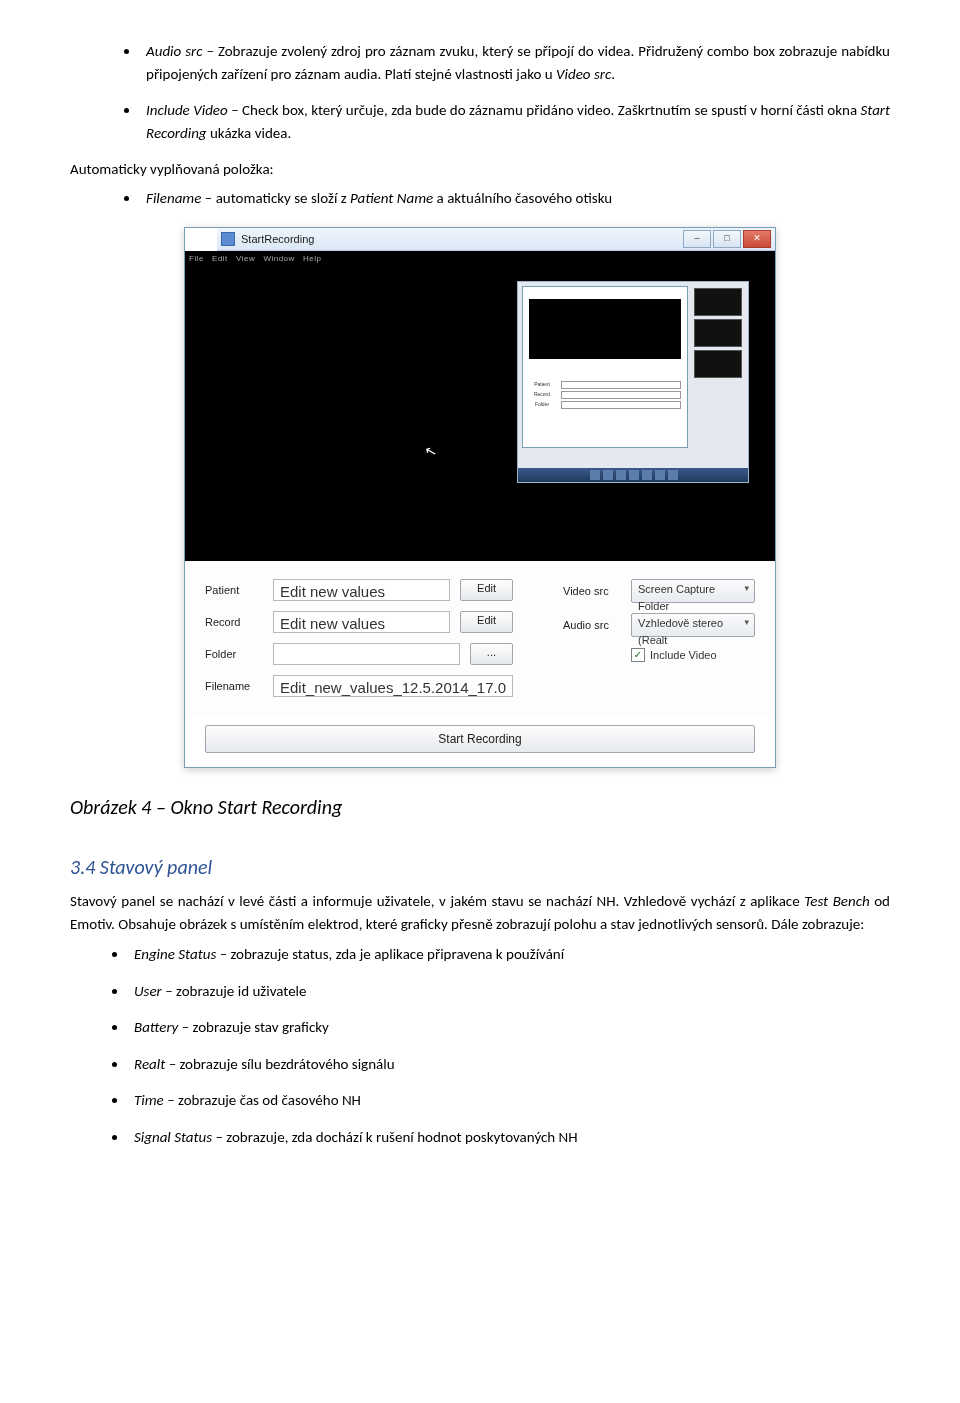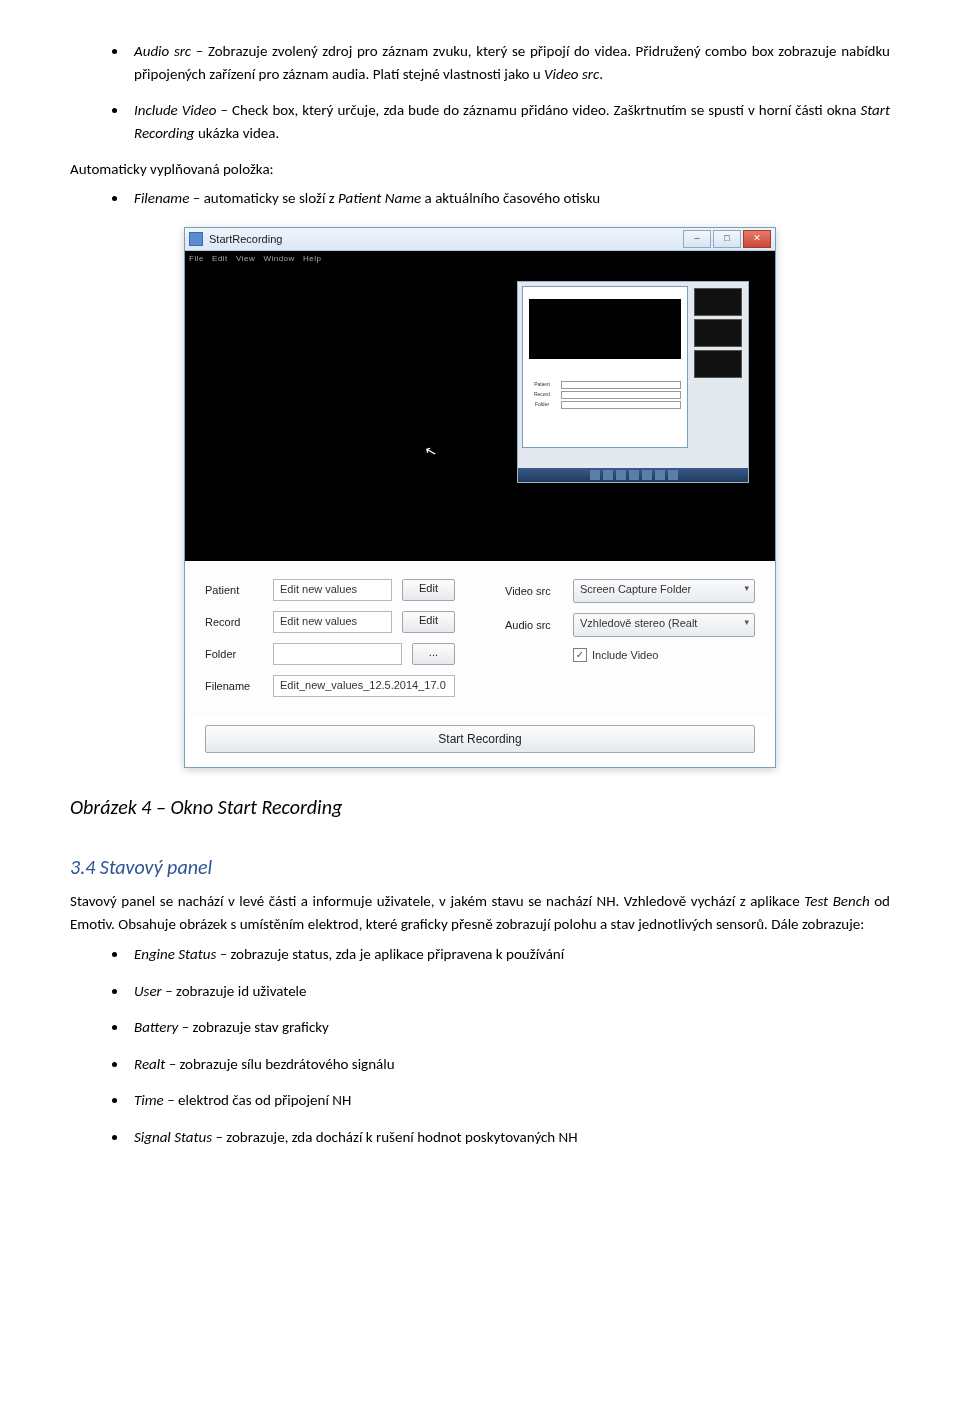--- a/index.html
+++ b/index.html
@@ -15,20 +15,21 @@
   }
   ul.top-list {
     list-style: disc;
     padding-left: 58px;
     margin: 0 0 10px 0;
   }
   ul.top-list > li {
     margin-bottom: 14px;
     text-align: justify;
     padding-left: 6px;
+    margin-left: 12px;
   }
   .italic { font-style: italic; }
   .para {
     margin: 4px 0 6px 0;
     text-align: justify;
   }
   .figure-area {
     text-align: center;
     margin: 18px 0 10px 0;
   }
@@ -42,20 +43,21 @@
     font-size: 11px;
     color: #222;
   }
   .titlebar {
     display: flex;
     align-items: center;
     height: 22px;
     background: linear-gradient(#eef4fb, #dce8f6);
     border-bottom: 1px solid #b5c8db;
     padding: 0 4px;
+    margin-left: 32px;
   }
   .titlebar .appicon {
     width: 12px; height: 12px;
     background: #5b8bd0;
     margin-right: 6px;
     border: 1px solid #3b6aa8;
   }
   .titlebar .title {
     flex: 1;
     font-size: 11px;
@@ -167,21 +169,21 @@
     width: 58px;
     font-size: 11px;
     color: #222;
     text-align: left;
   }
   .txtfield {
     border: 1px solid #b3b9c0;
     background: #fff;
     height: 18px;
     padding: 1px 6px;
-    font-size: 11px;
+    font-size: 15px;
     color: #333;
     flex: 1;
     text-align: left;
     min-width: 0;
   }
   .btn-small {
     border: 1px solid #9fa6ad;
     background: linear-gradient(#fdfdfd,#e6e9ed);
     height: 20px;
     padding: 0 16px;
@@ -378,15 +380,15 @@
 
 <p class="para">
   <span>Stavový panel se nachází v levé části a informuje uživatele, v jakém stavu se nachází NH. Vzhledově vychází z aplikace </span><span class="italic">Test Bench</span><span> od Emotiv. Obsahuje obrázek s umístěním elektrod, které graficky přesně zobrazují polohu a stav jednotlivých sensorů. Dále zobrazuje:</span>
 </p>
 
 <ul class="bottom-list">
   <li><span class="italic">Engine Status</span><span> – zobrazuje status, zda je aplikace připravena k používání</span></li>
   <li><span class="italic">User</span><span> – zobrazuje id uživatele</span></li>
   <li><span class="italic">Battery</span><span> – zobrazuje stav graficky</span></li>
   <li><span class="italic">Realt</span><span> – zobrazuje sílu bezdrátového signálu</span></li>
-  <li><span class="italic">Time</span><span> – elektrod čas od připojení NH</span></li>
+  <li><span class="italic">Time</span><span> – zobrazuje čas od časového NH</span></li>
   <li><span class="italic">Signal Status</span><span> – zobrazuje, zda dochází k rušení hodnot poskytovaných NH</span></li>
 </ul>
 
 </body></html>

